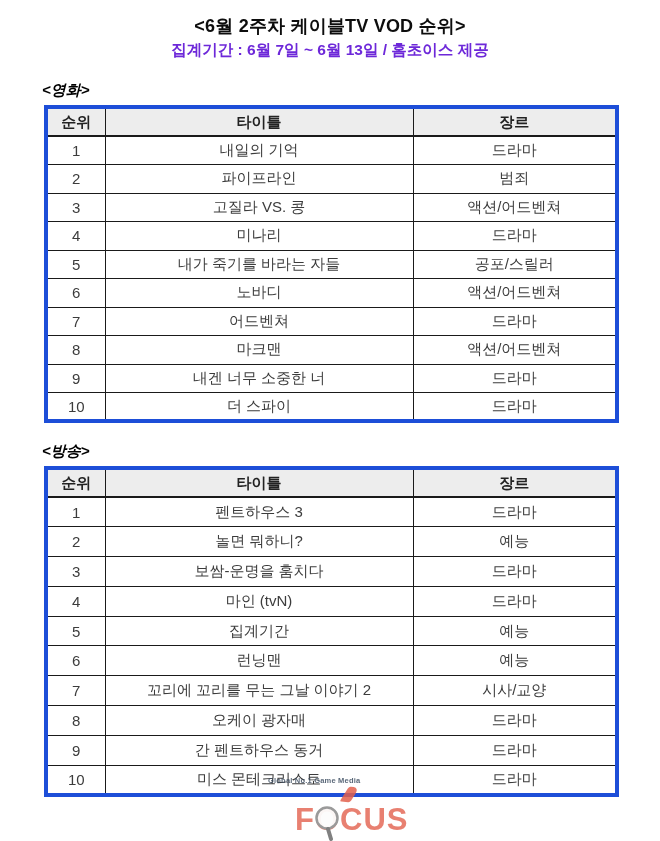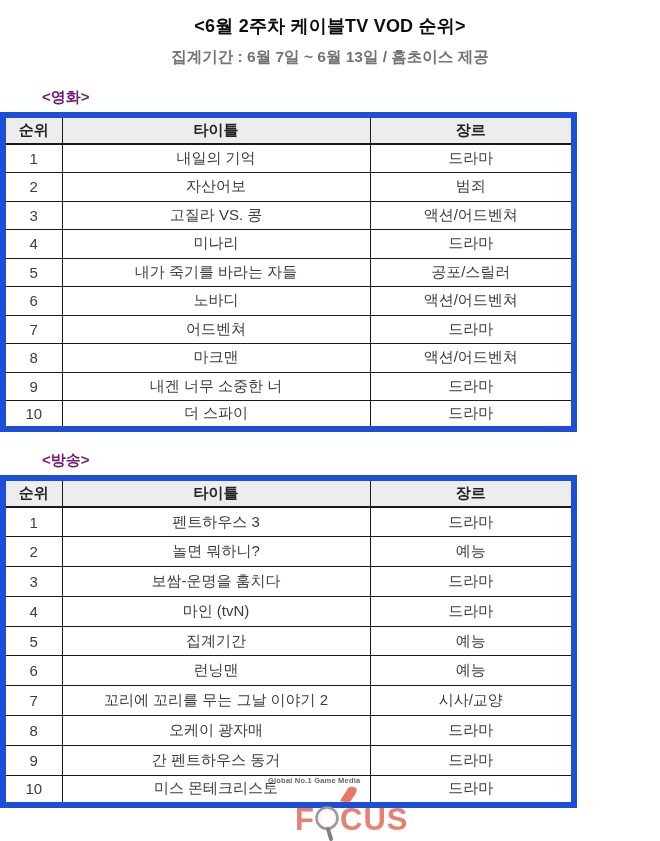--- a/index.html
+++ b/index.html
@@ -9,33 +9,33 @@
     font-family:"Liberation Sans","DejaVu Sans",sans-serif;
     color:#111;
   }
   .page { position:relative; width:660px; height:841px; overflow:hidden; background:#fff; }
 
   .title {
     padding-top:14px; text-align:center;
     font-size:18px; font-weight:bold; letter-spacing:0.2px; color:#0d0d0d;
   }
   .subtitle {
-    margin-top:9px; text-align:center;
-    font-size:15.5px; font-weight:bold; color:#737373;
+    margin-top:2px; text-align:center;
+    font-size:15.5px; font-weight:bold; color:#6d28d9;
   }
   .section-label {
     margin:20px 0 5px 42px;
-    font-size:15px; font-weight:bold; color:#701a75;
+    font-size:15px; font-weight:bold; color:#000000;font-style:italic;
   }
   .section-label.second { margin-top:19px; }
 
   table.rank-table {
-    width:571px;
+    margin-left:44px; width:571px;
     border-collapse:collapse; table-layout:fixed;
-    border:6px solid #1d4ed8;
+    border:4px solid #1d4ed8;
     font-size:15px; color:#3c3c3c;
   }
   .rank-table th, .rank-table td {
     border:1px solid #1a1a1a;
     text-align:center; vertical-align:middle;
     overflow:hidden; white-space:nowrap;
   }
   .rank-table col.c-rank  { width:59px; }
   .rank-table col.c-title { width:308px; }
   .rank-table col.c-genre { width:204px; }
@@ -95,21 +95,21 @@
         </tr>
       </thead>
       <tbody>
         <tr>
           <td>1</td>
           <td>내일의 기억</td>
           <td>드라마</td>
         </tr>
         <tr>
           <td>2</td>
-          <td>자산어보</td>
+          <td>파이프라인</td>
           <td>범죄</td>
         </tr>
         <tr>
           <td>3</td>
           <td>고질라 VS. 콩</td>
           <td>액션/어드벤쳐</td>
         </tr>
         <tr>
           <td>4</td>
           <td>미나리</td>

